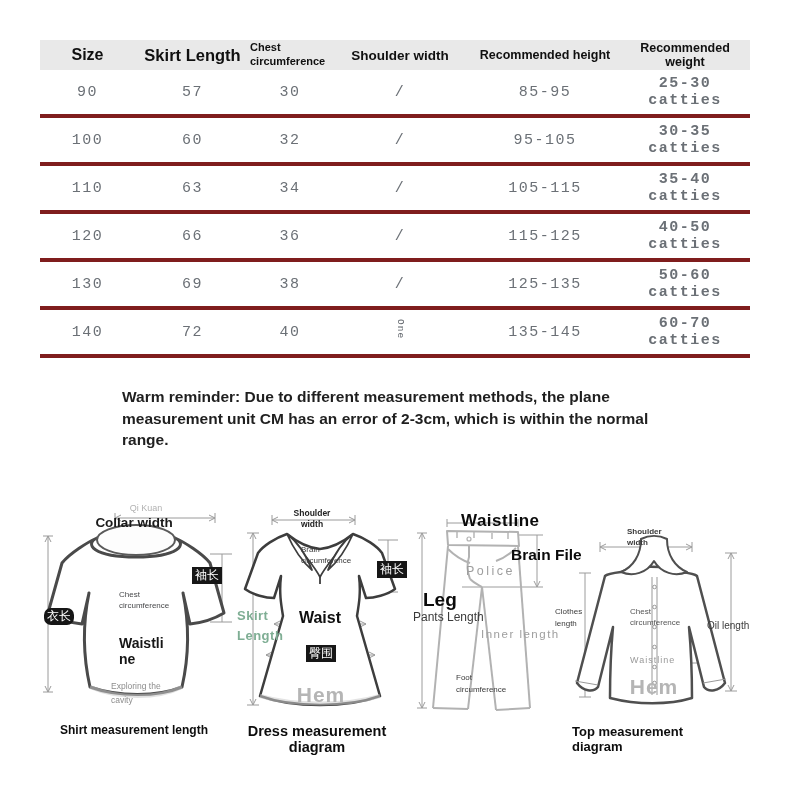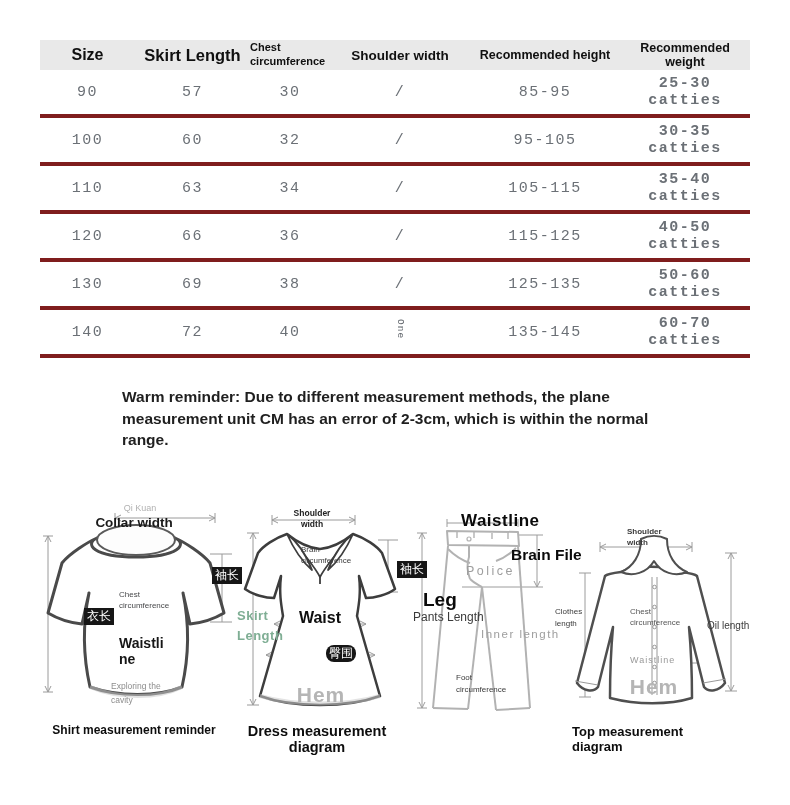--- a/index.html
+++ b/index.html
@@ -22,39 +22,39 @@
   td.vert span{display:inline-block;writing-mode:vertical-rl;font-size:9.5px;letter-spacing:1px;color:#5f646a;}
 
   
   .reminder{position:absolute;left:122px;top:386px;width:575px;font-size:15.5px;font-weight:bold;
             color:#1f1f1f;line-height:1.4;}
 
   
   svg.diag{position:absolute;}
   .lbl{position:absolute;white-space:pre-line;z-index:2;}
   .badge{position:absolute;background:#161616;color:#ffffff;font-size:12px;line-height:1.25;
-         padding:1px 3px;z-index:3;margin-left:20px;}
+         padding:1px 3px;z-index:3;}
   .caption{position:absolute;font-weight:bold;color:#0d0d0d;z-index:2;white-space:pre-line;}
 
   
-  .qi-kuan{left:109px;top:503px;width:62px;text-align:center;font-size:9px;color:#b2b2b2;}
+  .qi-kuan{left:115px;top:503px;width:62px;text-align:center;font-size:9px;color:#b2b2b2;}
   .collar-width{left:88px;top:515px;width:92px;text-align:center;font-size:13.5px;font-weight:bold;color:#1a1a1a;}
-  .badge-yichang{left:64px;top:608px;}
+  .badge-yichang{left:44px;top:608px;border-radius:7px;}
   .badge-xiu-shirt{left:192px;top:567px;}
   .chest-sm{left:119px;top:589px;font-size:8px;color:#47484a;line-height:1.4;}
   .waistline-shirt{left:119px;top:635px;font-size:14px;font-weight:bold;color:#161616;line-height:1.15;}
   .exploring{left:111px;top:680px;font-size:8.5px;color:#8d8d8d;line-height:1.6;}
   .cap-shirt{left:45px;top:723px;width:178px;text-align:center;font-size:12px;}
 
   
   .shoulder-dress{left:280px;top:508px;width:64px;text-align:center;font-size:8.5px;font-weight:bold;color:#222;line-height:1.35;}
   .brain-circ{left:301px;top:544px;font-size:8px;color:#3a3a3a;line-height:1.4;}
   .skirt-length{left:237px;top:606px;font-size:13px;font-weight:bold;color:#7fae94;line-height:1.5;letter-spacing:0.5px;}
   .waist-dress{left:293px;top:609px;width:54px;text-align:center;font-size:16px;font-weight:bold;color:#0f0f0f;}
-  .badge-tunwei{left:306px;top:645px;border-radius:8px;}
+  .badge-tunwei{left:306px;top:645px;}
   .badge-xiu-dress{left:377px;top:561px;}
   .hem-dress{left:290px;top:683px;width:62px;text-align:center;font-size:21px;font-weight:bold;color:#b5b5b5;letter-spacing:1px;}
   .cap-dress{left:222px;top:723px;width:190px;text-align:center;font-size:14.5px;}
 
   
   .waistline-pants{left:461px;top:511px;font-size:17px;font-weight:bold;color:#0a0a0a;letter-spacing:0.5px;}
   .brain-file{left:511px;top:546px;font-size:15.5px;font-weight:bold;color:#0a0a0a;}
   .police{left:466px;top:564px;font-size:12.5px;color:#9e9e9e;letter-spacing:2.5px;}
   .leg{left:423px;top:589px;font-size:19px;font-weight:bold;color:#0a0a0a;}
   .pants-length{left:413px;top:610px;font-size:12px;color:#3a3a3a;}
@@ -176,21 +176,21 @@
   <div class="lbl qi-kuan">Qi Kuan</div>
   <div class="lbl collar-width">Collar width</div>
   <div class="badge badge-yichang">衣长</div>
   <div class="badge badge-xiu-shirt">袖长</div>
   <div class="lbl chest-sm">Chest
 circumference</div>
   <div class="lbl waistline-shirt">Waistli
 ne</div>
   <div class="lbl exploring">Exploring the
 cavity</div>
-  <div class="caption cap-shirt">Shirt measurement reminder</div>
+  <div class="caption cap-shirt">Shirt measurement length</div>
 
   <svg class="diag" style="left:235px;top:500px;" width="170" height="215" viewBox="0 0 170 215">
     <g stroke="#9a9a9a" stroke-width="1" fill="none">
       <path d="M37,20 L120,20"></path>
       <path d="M37,20 l6,-3 M37,20 l6,3 M120,20 l-6,-3 M120,20 l-6,3"></path>
       <path d="M37,15 L37,25 M120,15 L120,25"></path>
       <path d="M18,33 L18,205"></path>
       <path d="M12,33 L24,33 M12,205 L24,205"></path>
       <path d="M18,33 l-3,6 M18,33 l3,6 M18,205 l-3,-6 M18,205 l3,-6"></path>
       <path d="M153,40 L153,92"></path>

